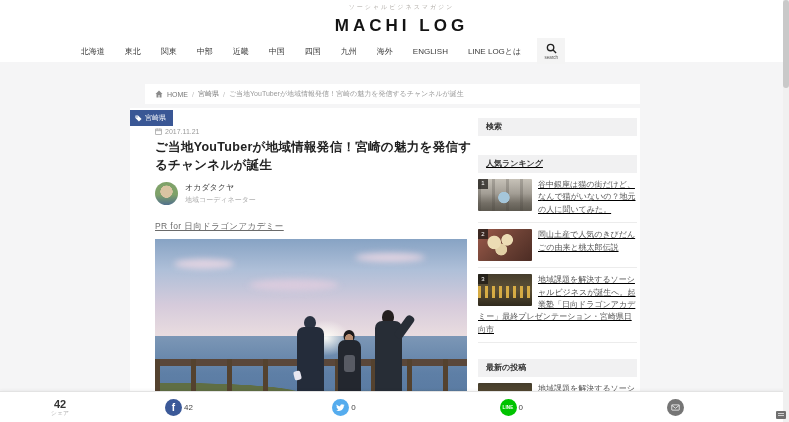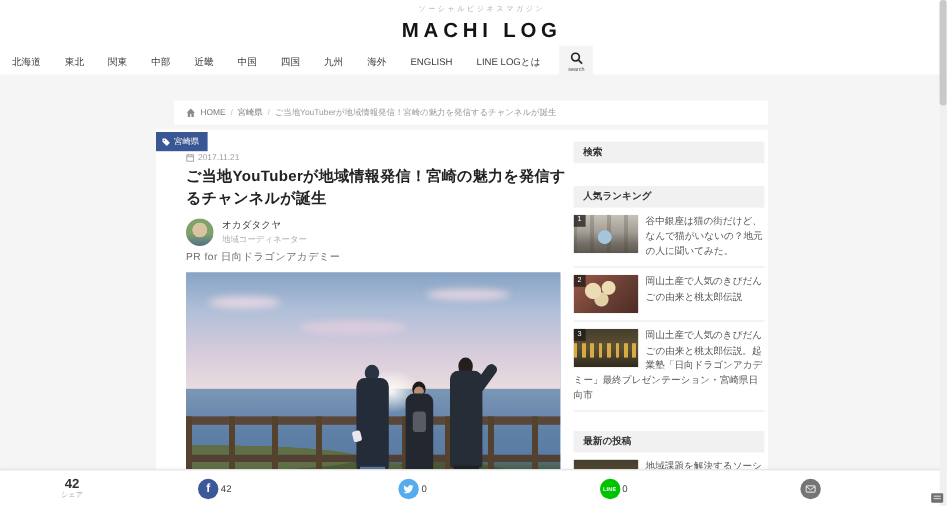--- a/index.html
+++ b/index.html
@@ -4,21 +4,21 @@
 <style>
   * { margin:0; padding:0; box-sizing:border-box; }
   html,body { width:789px; height:422px; overflow:hidden; }
   body { font-family:"Liberation Sans","DejaVu Sans",sans-serif; background:#e9e9e9; }
   .viewport { position:relative; width:789px; height:422px; background:#f5f5f6; overflow:hidden; }
 
   
   .site-header { position:absolute; top:0; left:0; width:789px; height:62px; background:#fff;padding-left:14px; }
   .tagline { padding-top:3px; text-align:center; font-size:6px; letter-spacing:2px; color:#b3afaa; }
   .logo { margin-top:4px; text-align:center; font-size:17px; font-weight:bold; letter-spacing:4px; color:#141414; }
-  .nav { position:absolute; top:38px; left:0; width:636px; display:flex; align-items:center; }
+  .nav { position:absolute; top:38px; left:0; width:636px; display:flex; justify-content:center; align-items:center; }
   .nav-item { font-size:8px; color:#3c3c3c; padding:6px 10px; cursor:pointer; white-space:nowrap; }
   .nav-search-btn { margin-left:6px; width:28px; height:26px; background:#f4f4f4; display:flex; flex-direction:column; align-items:center; justify-content:center; cursor:pointer; }
   .nav-search-btn .search-word { font-size:4.5px; color:#555; margin-top:1px; }
 
   
   .banner { position:absolute; top:62px; left:0; width:789px; height:17px; background:#e5635e; display:flex; align-items:center; justify-content:center; cursor:pointer; }
   .banner-inner { background:rgba(180,45,45,.25); padding:2px 14px; display:flex; align-items:center; gap:4px; }
   .banner-arrow { font-size:5px; color:#ffdede; }
   .banner-text { font-size:7.5px; letter-spacing:2px; color:#ffecec; }
 
@@ -35,21 +35,21 @@
 
   .article { position:absolute; top:0; left:25px; width:320px; }
   .date-row { margin-top:20px; display:flex; align-items:center; gap:3px; font-size:7px; color:#9a9a9a; }
   .title { margin-top:4px; font-size:12.5px; font-weight:bold; color:#222; line-height:1.42; letter-spacing:.3px; }
   .author-row { margin-top:7px; display:flex; align-items:center; gap:7px; }
   .avatar { width:23px; height:23px; border-radius:50%; cursor:pointer; flex-shrink:0;
             background:radial-gradient(circle at 50% 42%, #d9c4a2 0 34%, rgba(0,0,0,0) 36%),
                        linear-gradient(180deg,#7fa269 0 55%, #51708c 100%); }
   .author-name { font-size:8px; color:#3c3c3c; cursor:pointer; }
   .author-role { font-size:7px; color:#ababab; margin-top:2px; }
-  .pr-line { margin-top:4px; font-size:8.5px; color:#6b6b6b; letter-spacing:.4px; }
+  .pr-line { margin-top:16px; font-size:8.5px; color:#6b6b6b; letter-spacing:.4px;text-decoration:underline; }
 
   
   .photo { position:relative; margin-top:6px; width:312px; height:204px; overflow:hidden; background:#7f9cc0; }
   .ph-sky { position:absolute; top:0; left:0; width:100%; height:50%;
             background:linear-gradient(180deg,#87a3c4 0%,#aebfd8 30%,#d6cbdb 65%,#ecdfe0 100%); }
   .ph-cloud { position:absolute; border-radius:50%; filter:blur(3px); background:rgba(236,216,228,.85); }
   .c1 { top:10%; left:6%; width:60px; height:10px; }
   .c2 { top:20%; left:30%; width:90px; height:12px; background:rgba(225,205,222,.8); }
   .c3 { top:7%; left:64%; width:70px; height:9px; }
   .ph-sea { position:absolute; top:48%; left:0; width:100%; height:52%;
@@ -88,21 +88,21 @@
   .fig3 .legs { background:#1e2228; }
   .fig3 .arm { position:absolute; top:3%; right:-18%; width:9px; height:26px; background:#272d36; border-radius:4px; transform:rotate(36deg); }
 
   
   .sidebar { position:absolute; top:10px; left:348px; width:159px; }
   .widget-header { height:18px; line-height:18px; background:#f1f1f2; font-size:8px; font-weight:bold; color:#333; padding:0 8px; }
   .search-box { margin-top:9px; position:relative; }
   .search-input { width:100%; height:19px; border:1px solid #ddd; border-radius:2px; font-size:8px; padding:0 20px 0 6px; color:#333; outline:none; font-family:inherit; }
   .search-input::placeholder { color:#a8a8a8; }
   .search-box .mag { position:absolute; right:6px; top:5px; cursor:pointer; }
-  .widget-ranking { margin-top:19px; }
+  .widget-ranking { margin-top:19px;text-decoration:underline; }
   .widget-latest { margin-top:16px; }
   .r-item { padding:6px 0; border-bottom:1px solid #ececec; font-size:8px; line-height:1.55; color:#555; cursor:pointer; }
   .r-item::after { content:""; display:block; clear:both; }
   .thumb { float:left; width:54px; height:32px; margin-right:6px; position:relative; overflow:hidden; border-radius:1px; }
   .badge { position:absolute; top:0; left:0; width:10px; height:10px; background:rgba(25,22,20,.72); color:#fff; font-size:6px; display:flex; align-items:center; justify-content:center; }
   .t-street { background:radial-gradient(circle at 48% 58%, #a5c6da 0 16%, rgba(0,0,0,0) 18%),
               repeating-linear-gradient(90deg, rgba(70,66,60,.25) 0 3px, rgba(0,0,0,0) 3px 14px),
               linear-gradient(180deg,#c7c2b8 0%,#a39e95 45%,#746f66 75%,#5d5950 100%); }
   .t-dango { background:radial-gradient(circle at 30% 42%, #ecdcb4 0 15%, rgba(0,0,0,0) 17%),
              radial-gradient(circle at 54% 34%, #ecdcb4 0 15%, rgba(0,0,0,0) 17%),
@@ -255,21 +255,21 @@
         <div class="r-item">
           <div class="thumb t-dango">
             <span class="badge">2</span>
           </div>
           <span>岡山土産で人気のきびだんごの由来と桃太郎伝説</span>
         </div>
         <div class="r-item">
           <div class="thumb t-group">
             <span class="badge">3</span>
           </div>
-          <span>岡山土産で人気のきびだんごの由来と桃太郎伝説。起業塾「日向ドラゴンアカデミー」最終プレゼンテーション・宮崎県日向市</span>
+          <span>地域課題を解決するソーシャルビジネスが誕生へ。起業塾「日向ドラゴンアカデミー」最終プレゼンテーション・宮崎県日向市</span>
         </div>
       </div>
 
       <div class="widget-latest">
         <div class="widget-header">最新の投稿</div>
         <div class="r-item latest-item">
           <div class="thumb t-group"></div>
           <span>地域課題を解決するソーシャルビジネスが誕生へ。起業塾「日向ドラゴンアカデミー」最終プ</span>
           
         </div>

